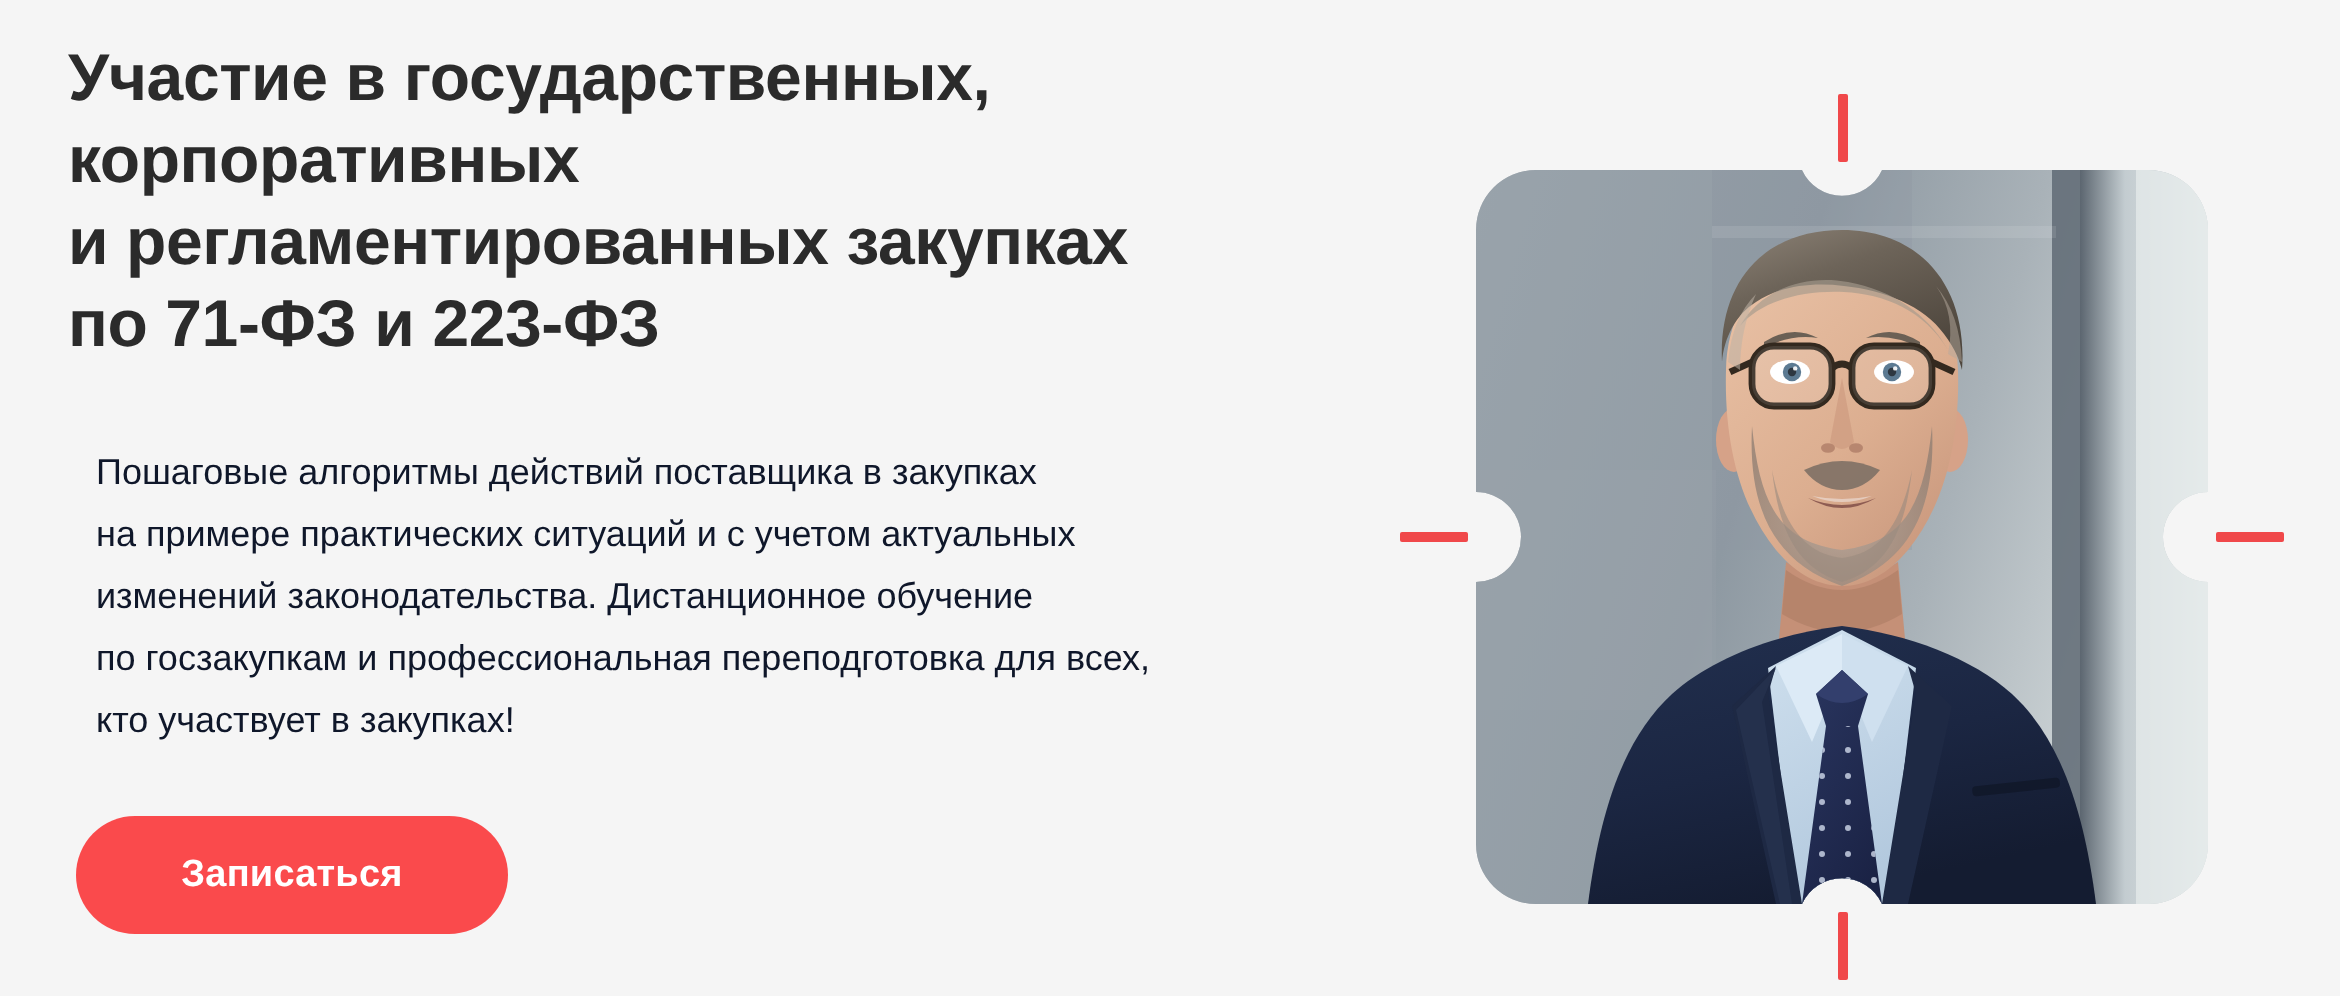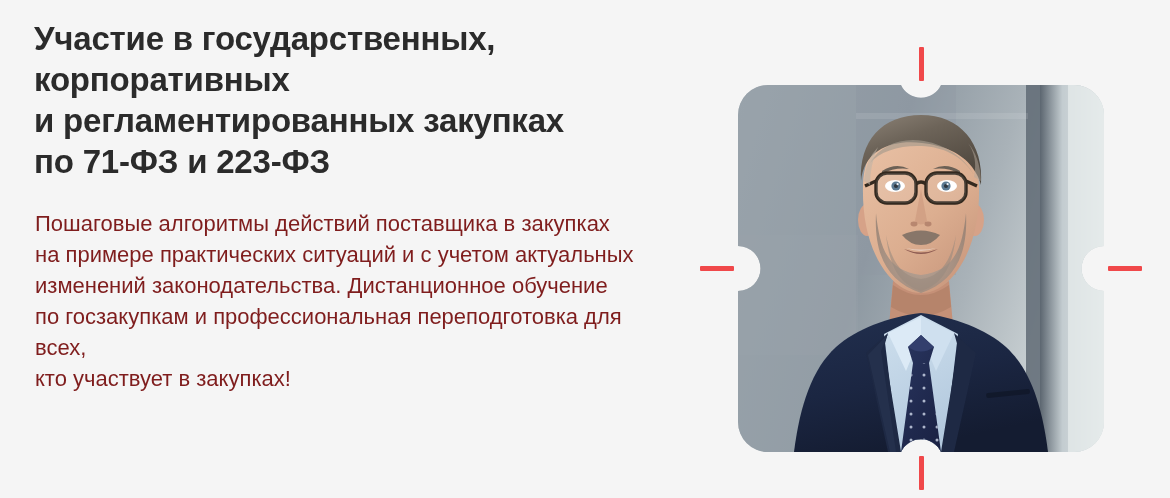--- a/index.html
+++ b/index.html
@@ -43,26 +43,26 @@
     letter-spacing: -0.2px;
     color: #2b2b2b;
     white-space: pre-line;
   }
 
   .subtext {
     position: absolute;
     left: 1px;
     top: 208px;
     width: 600px;
-    margin: 0;
+    margin: 13px;
     font-family: "Liberation Sans", sans-serif;
-    font-size: 22px;
+    font-size: 18px;
     line-height: 31px;
     font-weight: 400;
-    color: #7f1d1d;
+    color: #0f172a;
     white-space: pre-line;
   }
 
   .cta {
     position: absolute;
     left: 4px;
     top: 408px;
     width: 216px;
     height: 59px;
     border: none;
@@ -112,20 +112,21 @@
     <h1 class="headline">Участие в государственных, корпоративных
 и регламентированных закупках
 по 71-ФЗ и 223-ФЗ</h1>
 
     <p class="subtext">Пошаговые алгоритмы действий поставщика в закупках
 на примере практических ситуаций и с учетом актуальных
 изменений законодательства. Дистанционное обучение
 по госзакупкам и профессиональная переподготовка для всех,
 кто участвует в закупках!</p>
 
+    <button class="cta">Записаться</button>
   </div>
 
   <div class="photo-block">
     <svg class="photo-svg" viewBox="0 0 366 367">
       <defs>
 
         <clipPath id="notchClip">
           <path d="
             M 30,0
             L 163,0

